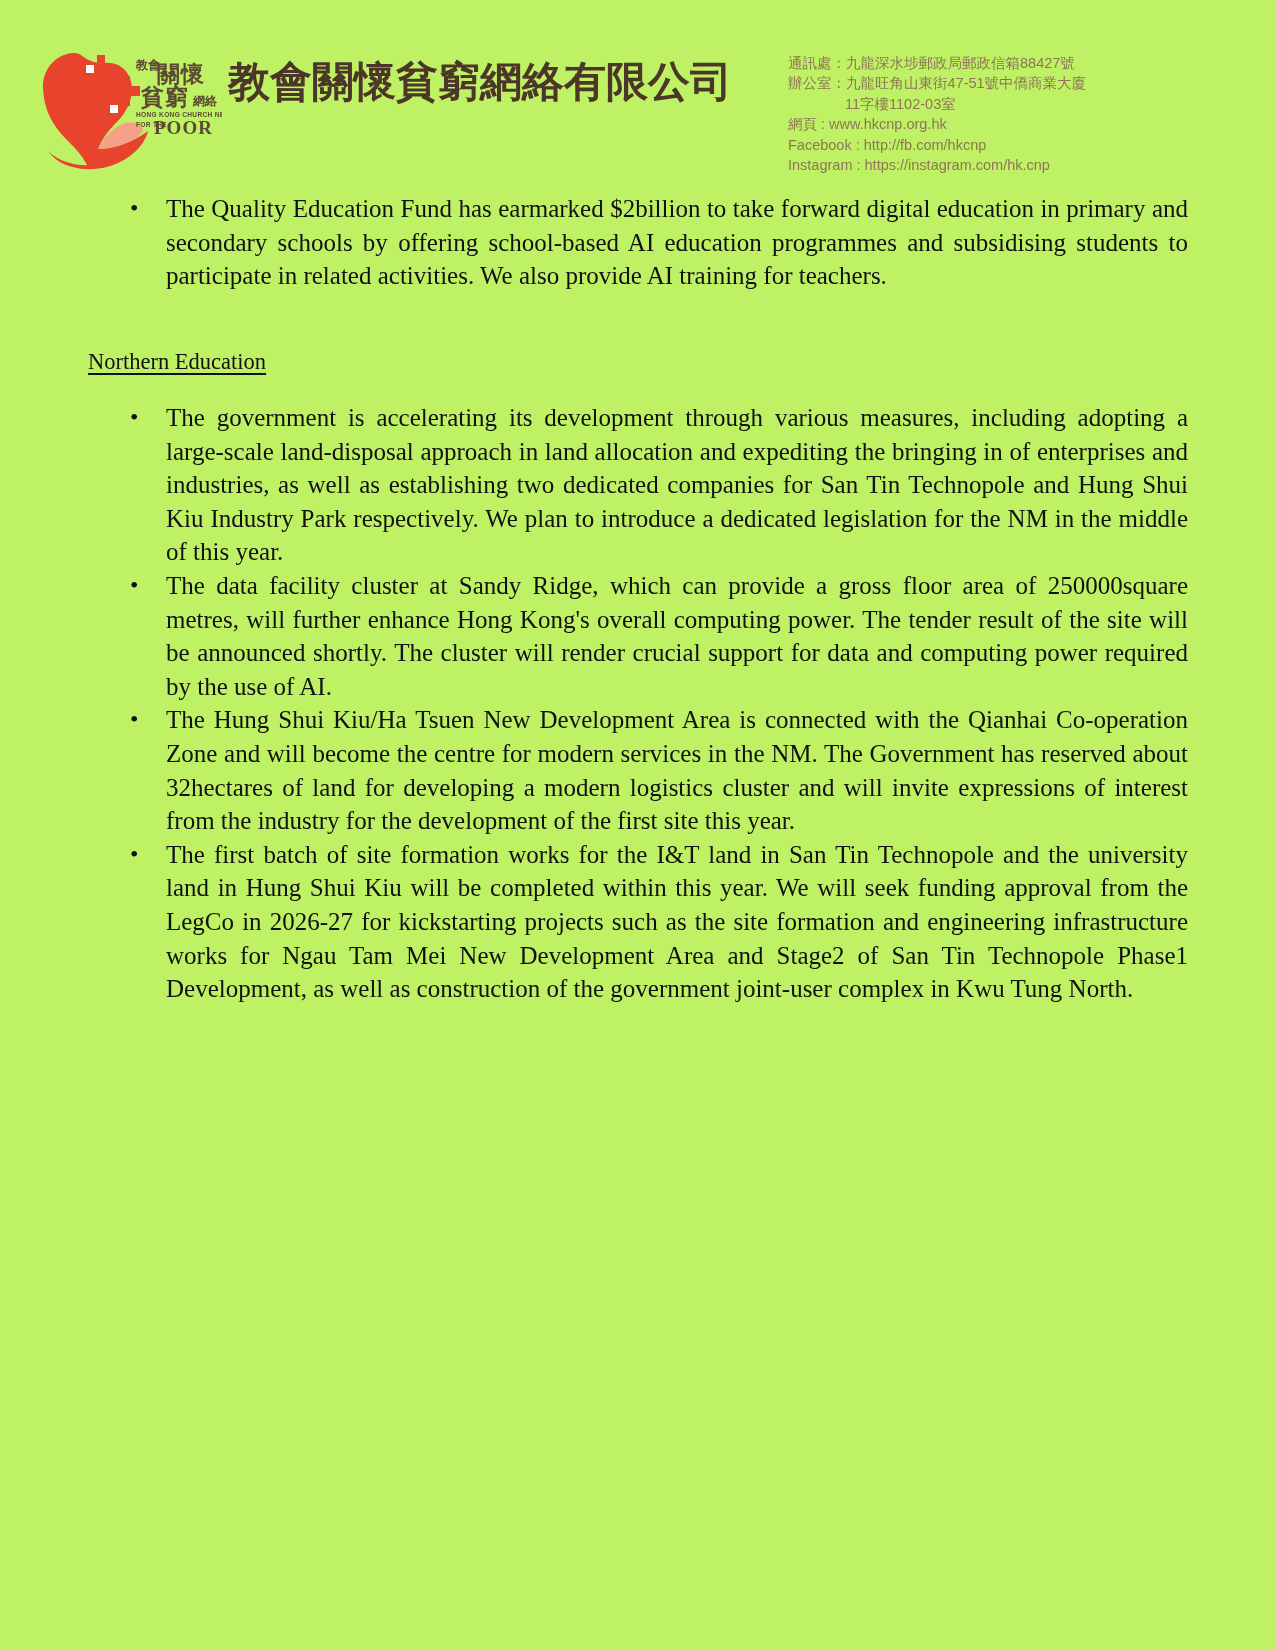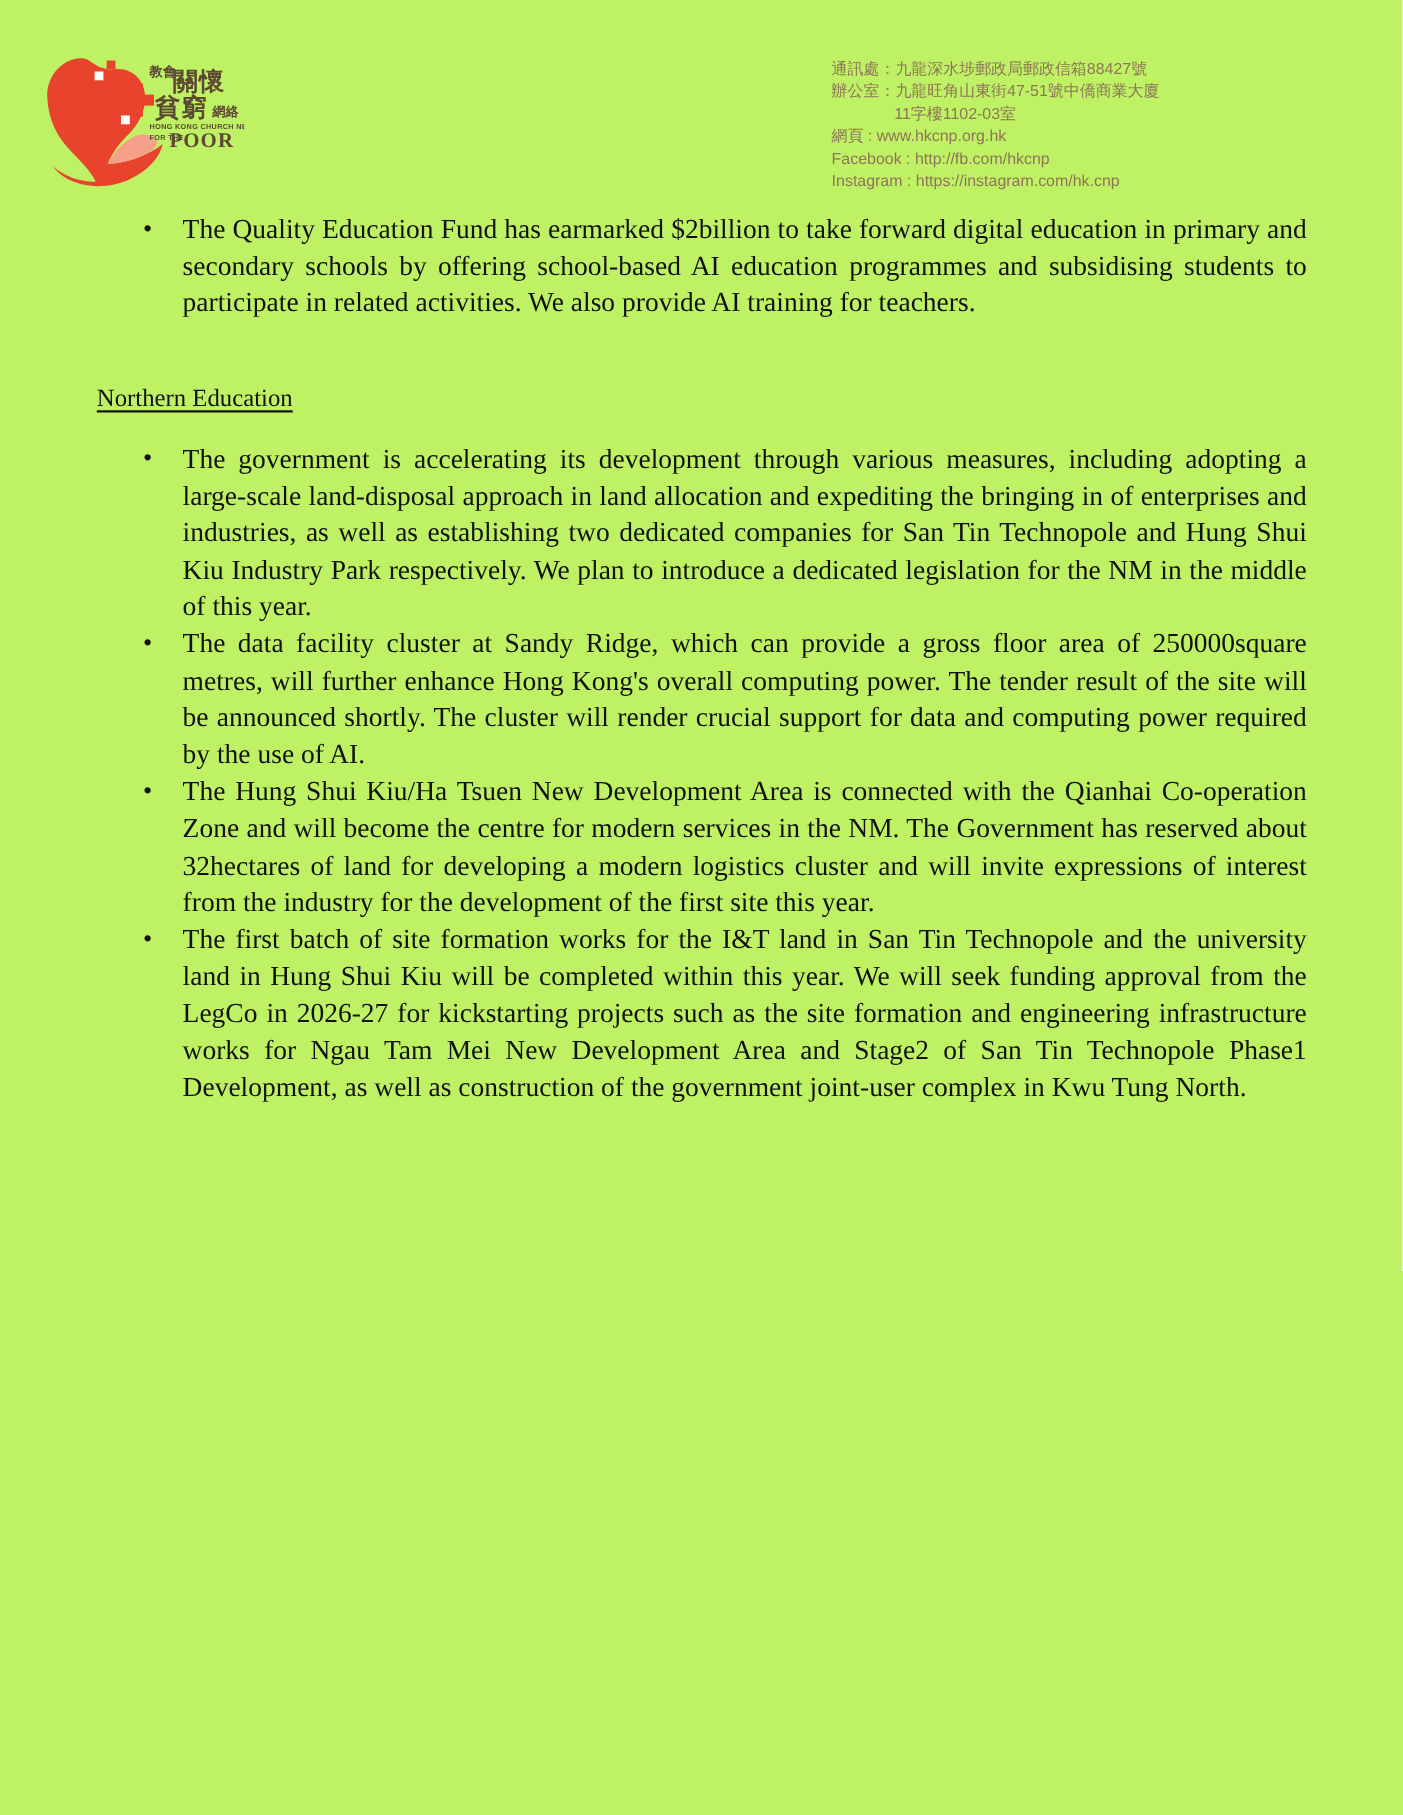--- a/index.html
+++ b/index.html
@@ -12,21 +12,21 @@
             font-family:"Liberation Serif","DejaVu Serif",serif;
             font-weight:bold;font-size:42px;line-height:52px;letter-spacing:0px;
             color:#4c3628;white-space:nowrap;}
   .title-en{position:absolute;left:228px;top:112px;width:520px;
             font-family:"Liberation Serif","DejaVu Serif",serif;
             font-weight:bold;font-size:19px;color:#4c3628;white-space:nowrap;}
 
   .contact{position:absolute;top:53px;
            font-family:"Liberation Sans","DejaVu Sans",sans-serif;
            font-size:14.5px;line-height:20.4px;color:#8f7458;}
-  .contact-left{left:756px;width:300px;}
+  .contact-left{left:788px;width:300px;}
   .contact-right{left:1092px;width:180px;}
   .contact .indent{padding-left:57px;}
   .contact .grp-gap{margin-top:20px;}
   .contact div{white-space:nowrap;}
 
   
   .bullet-list{position:absolute;left:88px;width:1100px;margin:0;padding:0;list-style:none;}
   .bullet-list li{position:relative;margin:0;padding:0 0 0 78px;
                   font-size:25px;line-height:33.6px;
                   text-align:justify;text-align-last:left;}
@@ -82,20 +82,21 @@
       <text class="logo-cn-small" x="96" y="24">教會</text>
       <text class="logo-cn-big" x="117" y="37">關懷</text>
       <text class="logo-cn-big" x="101" y="60">貧窮</text>
       <text class="logo-cn-small" x="153" y="60">網絡</text>
       <text class="logo-en-tiny" x="96" y="72">HONG KONG CHURCH NETWORK</text>
       <text class="logo-en-tiny" x="96" y="82">FOR THE</text>
       <text class="logo-en-poor" x="114" y="89">POOR</text>
     </g>
   </svg>
 
+  <div class="title-zh">教會關懷貧窮網絡有限公司</div>
 
   <div class="contact contact-left">
     <div>通訊處：九龍深水埗郵政局郵政信箱88427號</div>
     <div>辦公室：九龍旺角山東街47-51號中僑商業大廈</div>
     <div class="indent">11字樓1102-03室</div>
     <div>網頁  : www.hkcnp.org.hk</div>
     <div>Facebook : http://fb.com/hkcnp</div>
     <div>Instagram : https://instagram.com/hk.cnp</div>
   </div>
 

